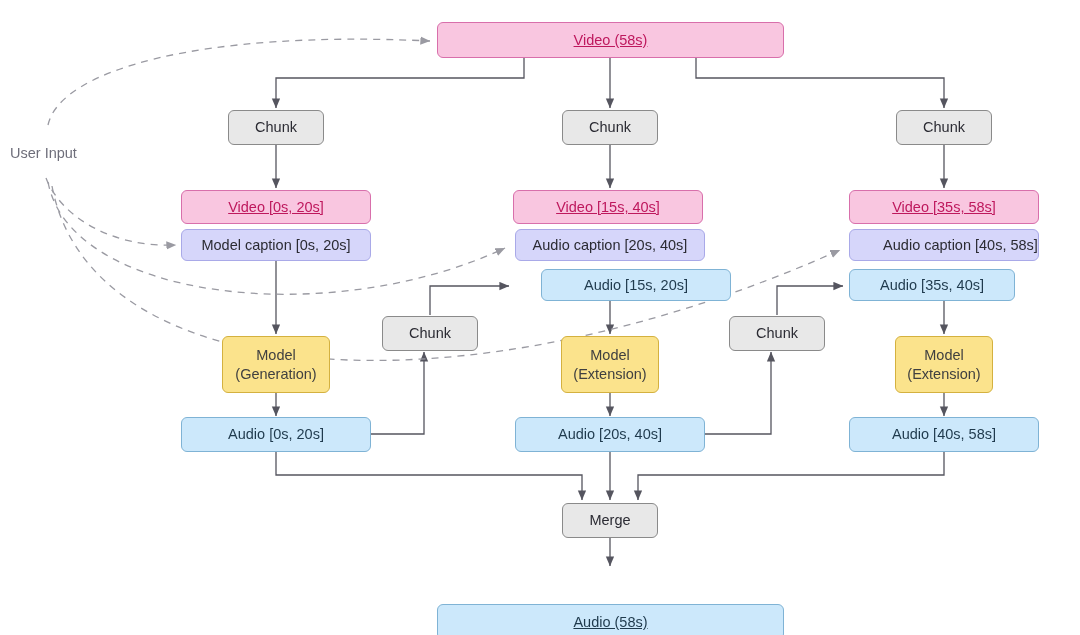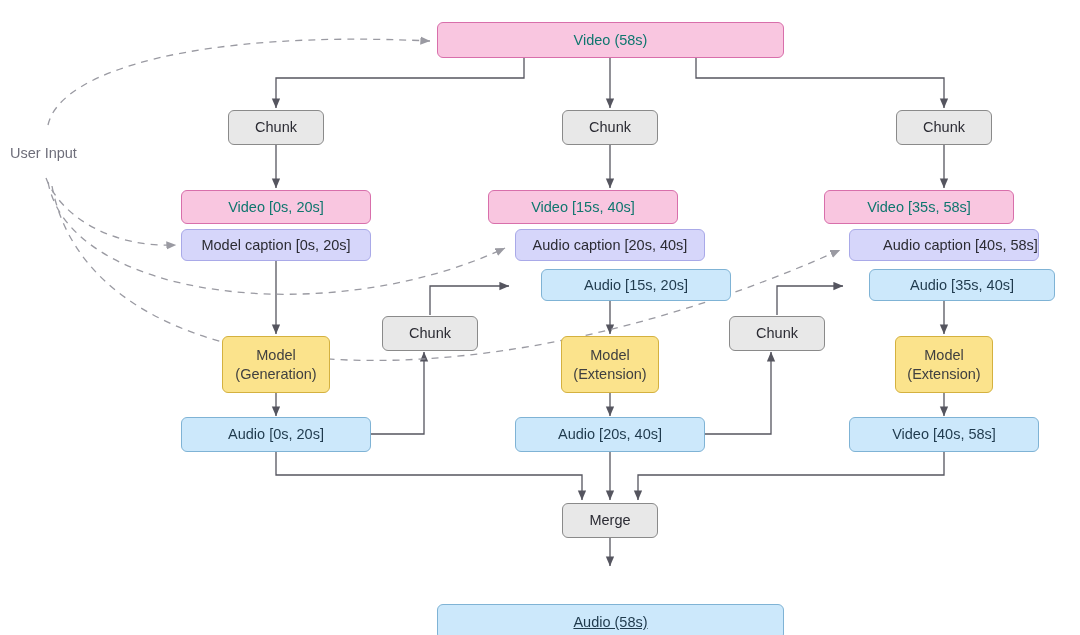--- a/index.html
+++ b/index.html
@@ -36,21 +36,22 @@
     border: 1px solid #999999;
     font-size: 14.5px;
     line-height: 1.25;
     color: #24292f;
     white-space: pre-line;
     z-index: 2;
   }
   .n-video {
     background: #f9c6e0;
     border-color: #d86fab;
-    color: #0f766e;
+    color: #be185d;
+    text-decoration: underline;
   }
   .n-caption {
     background: #d6d6fa;
     border-color: #a9a9e8;
     color: #2b2b33;
   }
   .n-audio {
     background: #cce8fb;
     border-color: #7fb3d5;
     color: #1f3a4d;
@@ -137,41 +138,41 @@
 
   <div class="free-label" style="left:10px; top:145px;">User Input</div>
 
   <div class="node n-video" style="left:437px; top:22px; width:347px; height:36px;">Video (58s)</div>
 
   <div class="node n-util" style="left:228px; top:110px; width:96px; height:35px;">Chunk</div>
   <div class="node n-util" style="left:562px; top:110px; width:96px; height:35px;">Chunk</div>
   <div class="node n-util" style="left:896px; top:110px; width:96px; height:35px;">Chunk</div>
 
   <div class="node n-video" style="left:181px; top:190px; width:190px; height:34px;">Video [0s, 20s]</div>
-  <div class="node n-video" style="left:488px; top:190px; width:190px; height:34px;">Video [15s, 40s]</div>
-  <div class="node n-video" style="left:824px; top:190px; width:190px; height:34px;">Video [35s, 58s]</div>
+  <div class="node n-video" style="left:513px; top:190px; width:190px; height:34px;">Video [15s, 40s]</div>
+  <div class="node n-video" style="left:849px; top:190px; width:190px; height:34px;">Video [35s, 58s]</div>
 
   <div class="node n-caption" style="left:181px; top:229px; width:190px; height:32px;">Model caption [0s, 20s]</div>
   <div class="node n-caption" style="left:515px; top:229px; width:190px; height:32px;">Audio caption [20s, 40s]</div>
   <div class="node n-caption" style="left:849px; top:229px; width:190px; height:32px;padding-left:33px;">Audio caption [40s, 58s]</div>
 
   <div class="node n-audio" style="left:541px; top:269px; width:190px; height:32px;">Audio [15s, 20s]</div>
-  <div class="node n-audio" style="left:869px; top:269px; width:186px; height:32px;">Audio [35s, 40s]</div>
+  <div class="node n-audio" style="left:849px; top:269px; width:166px; height:32px;">Audio [35s, 40s]</div>
 
   <div class="node n-util" style="left:382px; top:316px; width:96px; height:35px;">Chunk</div>
   <div class="node n-util" style="left:729px; top:316px; width:96px; height:35px;">Chunk</div>
 
   <div class="node n-model" style="left:222px; top:336px; width:108px; height:57px;">Model
 (Generation)</div>
   <div class="node n-model" style="left:561px; top:336px; width:98px; height:57px;">Model
 (Extension)</div>
   <div class="node n-model" style="left:895px; top:336px; width:98px; height:57px;">Model
 (Extension)</div>
 
   <div class="node n-audio" style="left:181px; top:417px; width:190px; height:35px;">Audio [0s, 20s]</div>
   <div class="node n-audio" style="left:515px; top:417px; width:190px; height:35px;">Audio [20s, 40s]</div>
-  <div class="node n-audio" style="left:849px; top:417px; width:190px; height:35px;">Video [40s, 58s]</div>
+  <div class="node n-audio" style="left:849px; top:417px; width:190px; height:35px;">Audio [40s, 58s]</div>
 
   <div class="node n-util" style="left:562px; top:503px; width:96px; height:35px;">Merge</div>
 
   <div class="node n-audio" style="left:437px; top:604px; width:347px; height:36px;text-decoration:underline;">Audio (58s)</div>
 
 </div>
 
 </body></html>

